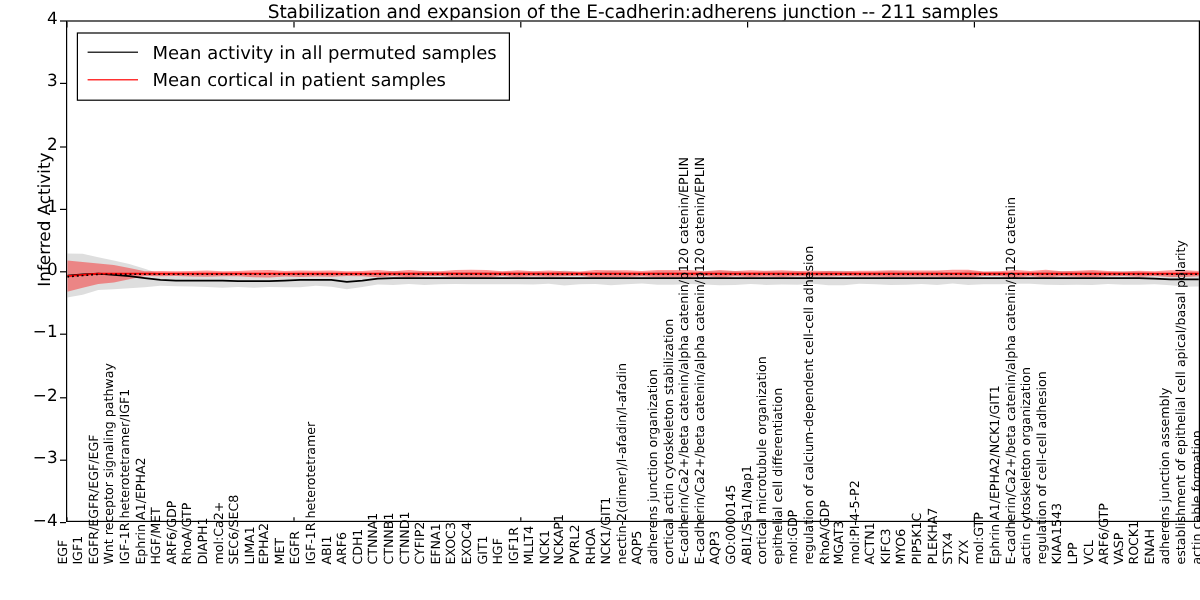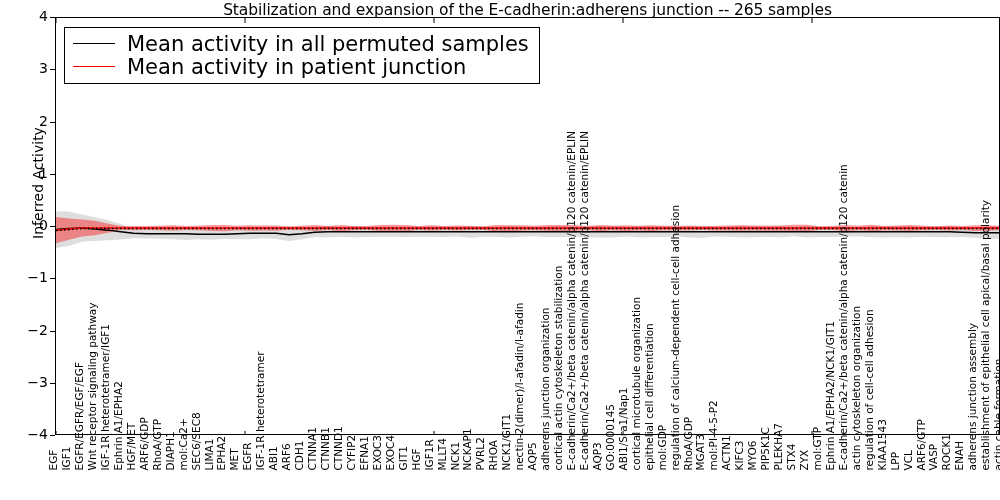--- a/index.html
+++ b/index.html
@@ -74,28 +74,28 @@
 
   
   #legend{
     position:absolute;left:8px;top:9px;
     background:#fff;border:1.1px solid #000;
     padding:4px 10px 5px 8px;
     box-sizing:border-box;
   }
   .leg-row{display:flex;align-items:center;height:23px;}
   .leg-line{display:inline-block;width:42px;height:0;border-top-width:1.6px;border-top-style:solid;margin-right:12px;}
-  .leg-text{font-size:21px;color:#000;white-space:nowrap;}
+  .leg-text{font-size:15px;color:#000;white-space:nowrap;}
 </style>
 </head>
 <body>
 
 <div id="fig">
 
-  <div id="title">Stabilization and expansion of the E-cadherin:adherens junction -- 265 samples</div>
+  <div id="title">Stabilization and expansion of the E-cadherin:adherens junction -- 211 samples</div>
 
   <div id="ylabel">Inferred Activity</div>
 
   <div id="yticks-host">
       <div class="ytick-mark" style="top: 435px;"></div>
       <div class="ytick-label" style="right: 952px; top: 426px;">−4</div>
       <div class="ytick-mark" style="top: 382.75px;"></div>
       <div class="ytick-label" style="right: 952px; top: 373.75px;">−3</div>
       <div class="ytick-mark" style="top: 330.5px;"></div>
       <div class="ytick-label" style="right: 952px; top: 321.5px;">−2</div>
@@ -140,21 +140,21 @@
         </g>
     </svg>
 
     <div id="legend">
       <div class="leg-row">
         <span class="leg-line" style="border-top-color:#000000"></span>
         <span class="leg-text">Mean activity in all permuted samples</span>
       </div>
       <div class="leg-row">
         <span class="leg-line" style="border-top-color:#ff0000"></span>
-        <span class="leg-text">Mean activity in patient junction</span>
+        <span class="leg-text">Mean cortical in patient samples</span>
       </div>
     </div>
   </div>
 
   <div id="xticklabels">
       <div class="xtl" style="left: 3.2px;">EGF</div>
       <div class="xtl" style="left: 16.1452px;">IGF1</div>
       <div class="xtl" style="left: 29.0904px;">EGFR/EGFR/EGF/EGF</div>
       <div class="xtl" style="left: 42.0356px;">Wnt receptor signaling pathway</div>
       <div class="xtl" style="left: 54.9808px;">IGF-1R heterotetramer/IGF1</div>

